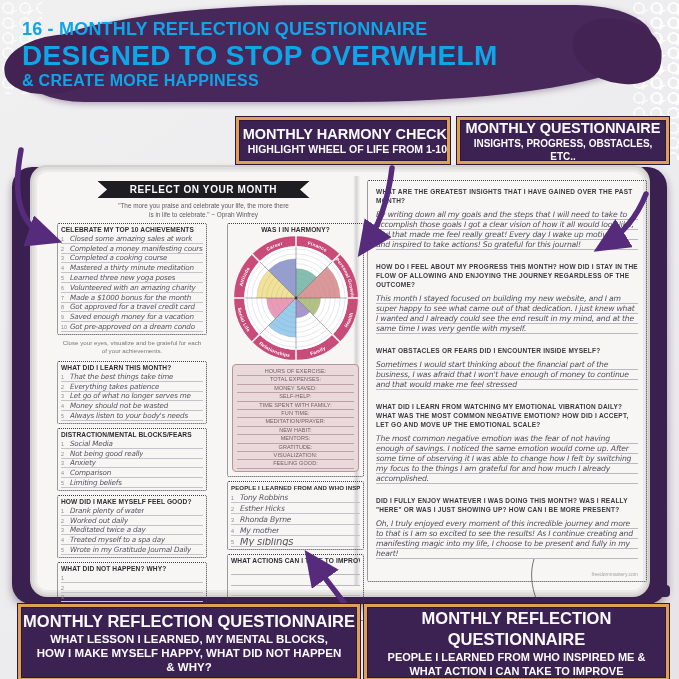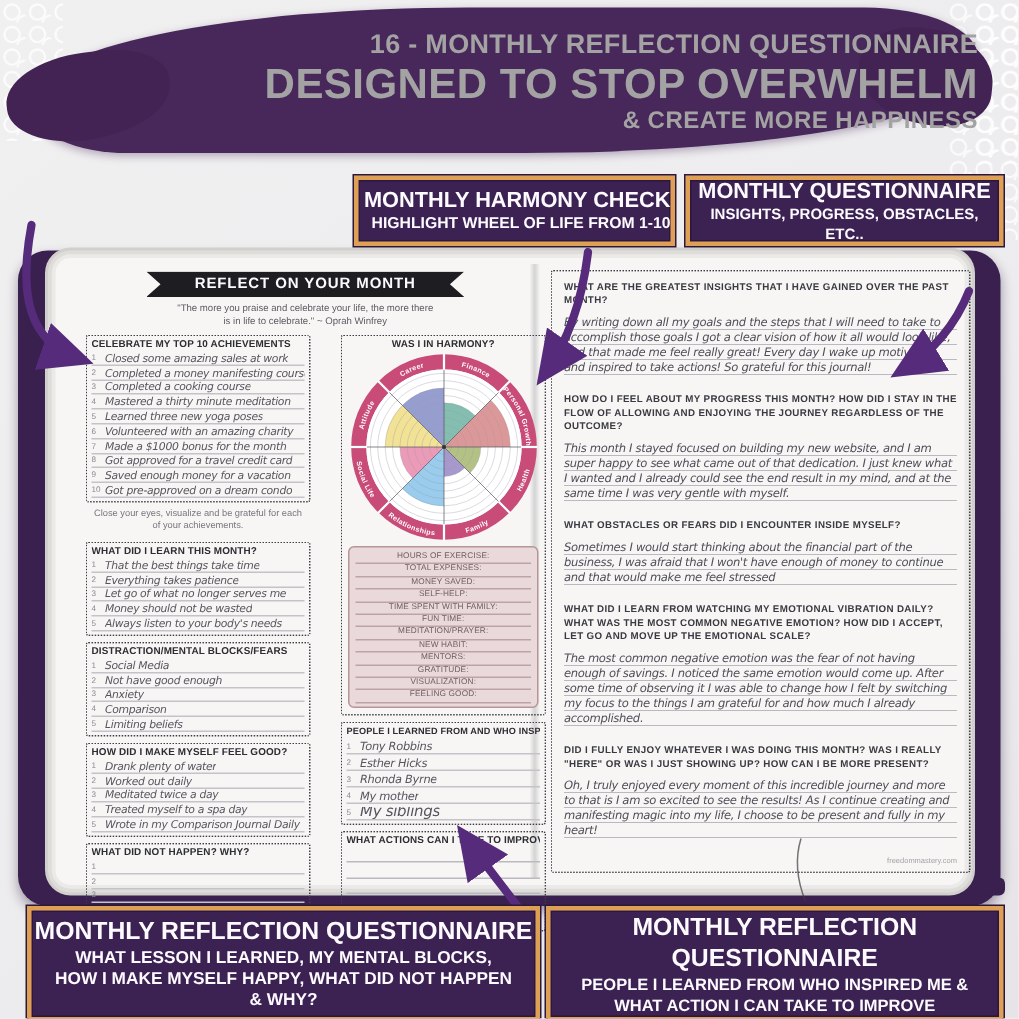--- a/index.html
+++ b/index.html
@@ -19,21 +19,21 @@
 
   
   .brush{position:absolute;left:22px;top:5px;width:630px;height:97px;z-index:1;
     background:#48285a;
     border-radius:46% 12% 48% 10% / 62% 34% 58% 30%;
     box-shadow:0 2px 6px rgba(60,30,80,.35);}
   .brush:before{content:"";position:absolute;left:-18px;top:30px;width:110px;height:58px;
     background:#432353;border-radius:50% 40% 55% 45%;transform:rotate(-7deg);}
   .brush:after{content:"";position:absolute;right:-10px;top:14px;width:90px;height:64px;
     background:#432353;border-radius:45% 55% 40% 60%;transform:rotate(6deg);}
-  .brush .txt{position:relative;z-index:2;text-align:right;color:#a3a3a3;padding-top:13px;}
+  .brush .txt{position:relative;z-index:2;text-align:left;color:#0ea5e9;padding-top:13px;}
   .h1{font-size:18px;font-weight:bold;letter-spacing:.2px;line-height:22px;}
   .h2{font-size:28px;font-weight:bold;letter-spacing:.3px;line-height:31px;}
   .h3{font-size:16px;font-weight:bold;letter-spacing:.3px;line-height:20px;}
 
   
   .callout{position:absolute;z-index:4;background:#3c2153;border:3px solid #dda055;
     box-shadow:0 0 0 1px #2c173d, inset 0 0 0 1px #2c173d;
     color:#fdfbff;text-align:center;display:flex;flex-direction:column;justify-content:center;}
   .callout .t1{font-weight:bold;}
   .callout .t2{font-weight:bold;}
@@ -222,21 +222,21 @@
             <section class="sec">
               <h4>DISTRACTION/MENTAL BLOCKS/FEARS</h4>
               <div>
 
               <div class="lrow">
                   <span class="num">1</span>
                   <span class="hand">Social Media</span>
                 </div>
                   <div class="lrow">
                   <span class="num">2</span>
-                  <span class="hand">Not have good enough</span>
+                  <span class="hand">Not being good really</span>
                 </div>
                   <div class="lrow">
                   <span class="num">3</span>
                   <span class="hand">Anxiety</span>
                 </div>
                   <div class="lrow">
                   <span class="num">4</span>
                   <span class="hand">Comparison</span>
                 </div>
                   <div class="lrow">
@@ -261,21 +261,21 @@
                   <div class="lrow">
                   <span class="num">3</span>
                   <span class="hand">Meditated twice a day</span>
                 </div>
                   <div class="lrow">
                   <span class="num">4</span>
                   <span class="hand">Treated myself to a spa day</span>
                 </div>
                   <div class="lrow">
                   <span class="num">5</span>
-                  <span class="hand">Wrote in my Comparison Journal Daily</span>
+                  <span class="hand">Wrote in my Gratitude Journal Daily</span>
                 </div>
                 </div>
             </section>
 
             <section class="sec">
               <h4>WHAT DID NOT HAPPEN?  WHY?</h4>
               <div>
 
               <div class="lrow">
                   <span class="num">1</span>

